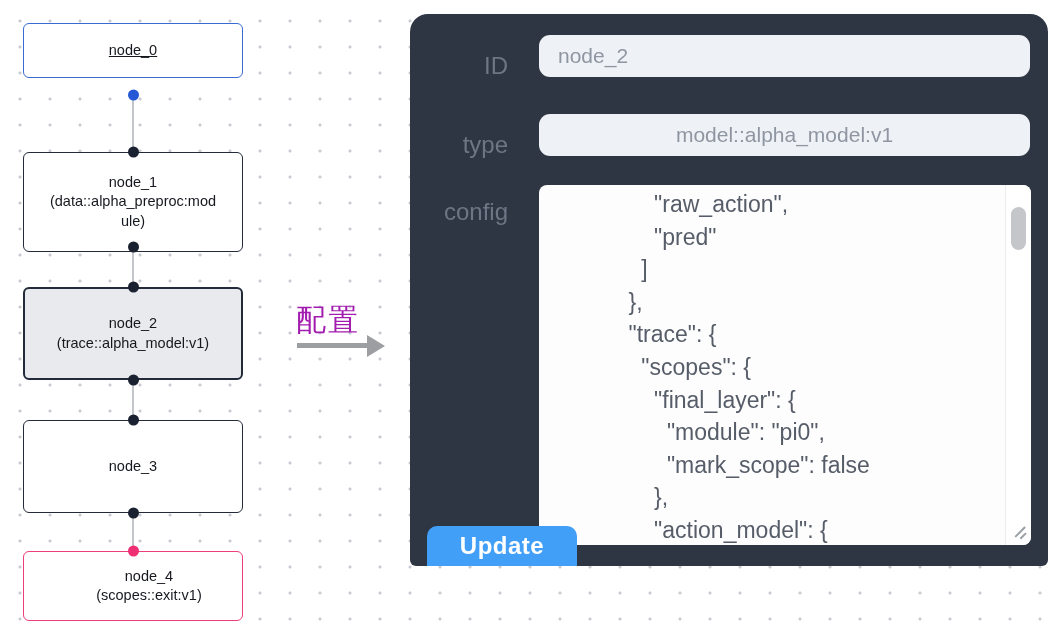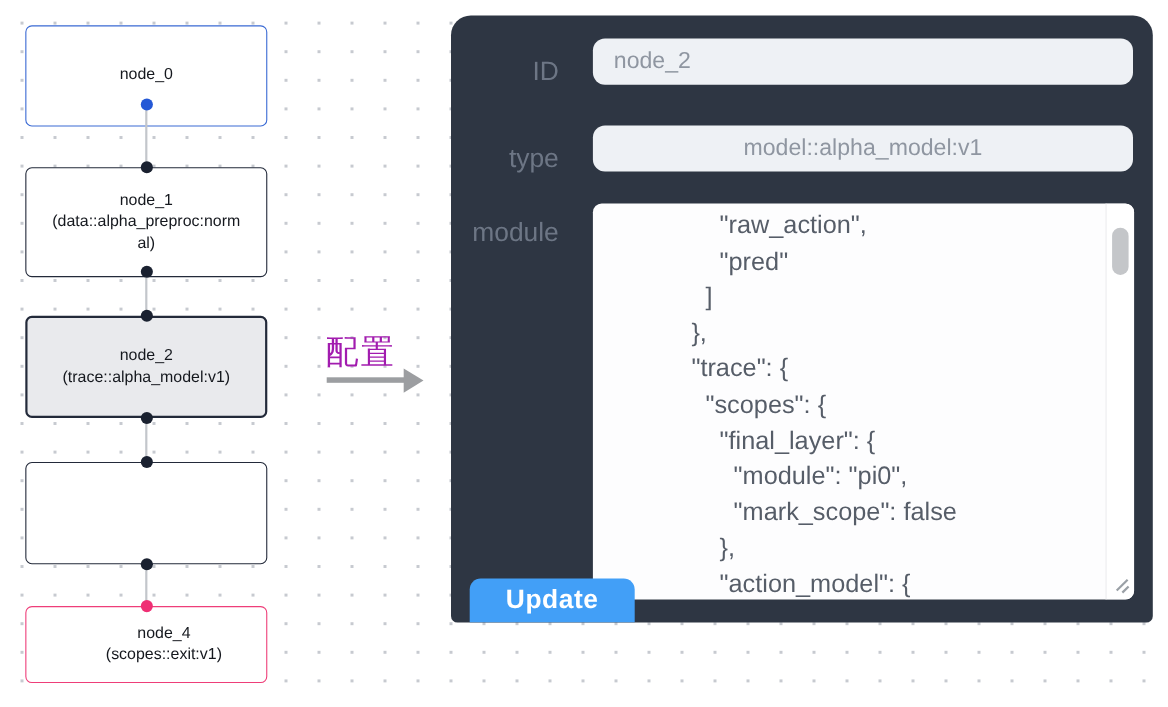--- a/index.html
+++ b/index.html
@@ -104,42 +104,43 @@
     font-size:24px; font-weight:700; letter-spacing:0.5px;
     display:flex; align-items:center; justify-content:center;
     cursor:pointer;
   }
 </style>
 </head>
 <body>
 
 <div class="flow">
 
-  <div class="node input-node" style="top:23px; height:92px;">
+  <div class="node input-node" style="top:23px; height:55px;text-decoration:underline;">
     <div class="node-text">
       <div>node_0</div>
     </div>
   </div>
 
   <div class="node" style="top:152px; height:100px;">
     <div class="node-text">
       <div>node_1</div>
-      <div>(data::alpha_preproc:normal)</div>
+      <div>(data::alpha_preproc:module)</div>
     </div>
   </div>
 
   <div class="node selected" style="top:287px; height:93px;">
     <div class="node-text">
       <div>node_2</div>
       <div>(trace::alpha_model:v1)</div>
     </div>
   </div>
 
   <div class="node" style="top:420px; height:93px;">
     <div class="node-text">
+      <div>node_3</div>
     </div>
   </div>
 
   <div class="node output-node" style="top:551px; height:70px;padding-left:32px;">
     <div class="node-text">
       <div>node_4</div>
       <div>(scopes::exit:v1)</div>
     </div>
   </div>
 
@@ -163,21 +164,21 @@
 </div>
 
 <div class="panel">
 
   <div class="field-label lbl-id">ID</div>
   <input class="text-input inp-id" readonly="" value="node_2" style="">
 
   <div class="field-label lbl-type">type</div>
   <input class="text-input inp-type" readonly="" value="model::alpha_model:v1" style="">
 
-  <div class="field-label lbl-config">module</div>
+  <div class="field-label lbl-config">config</div>
 
   <div class="config-box">
     <pre>        "raw_action",
         "pred"
       ]
     },
     "trace": {
       "scopes": {
         "final_layer": {
           "module": "pi0",

